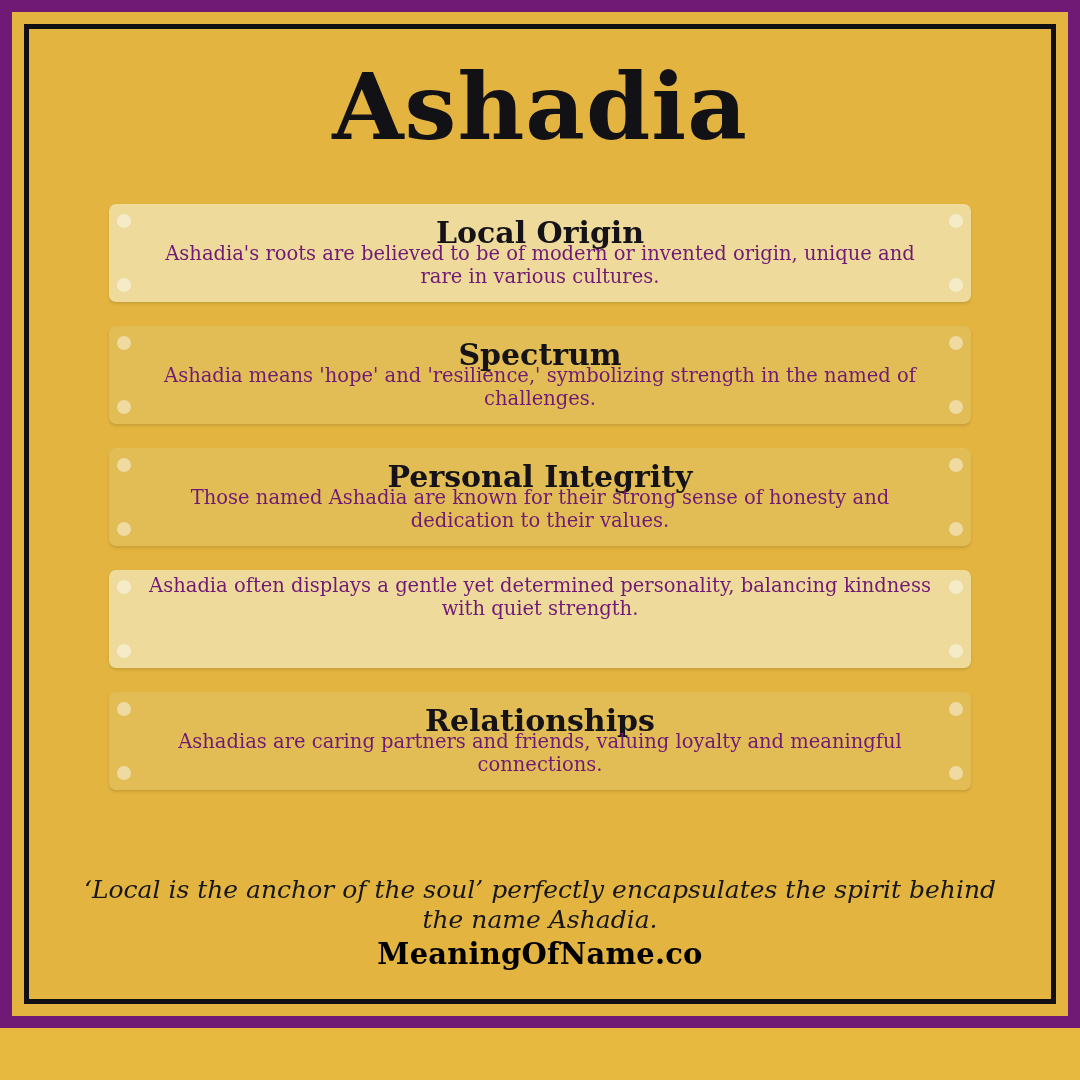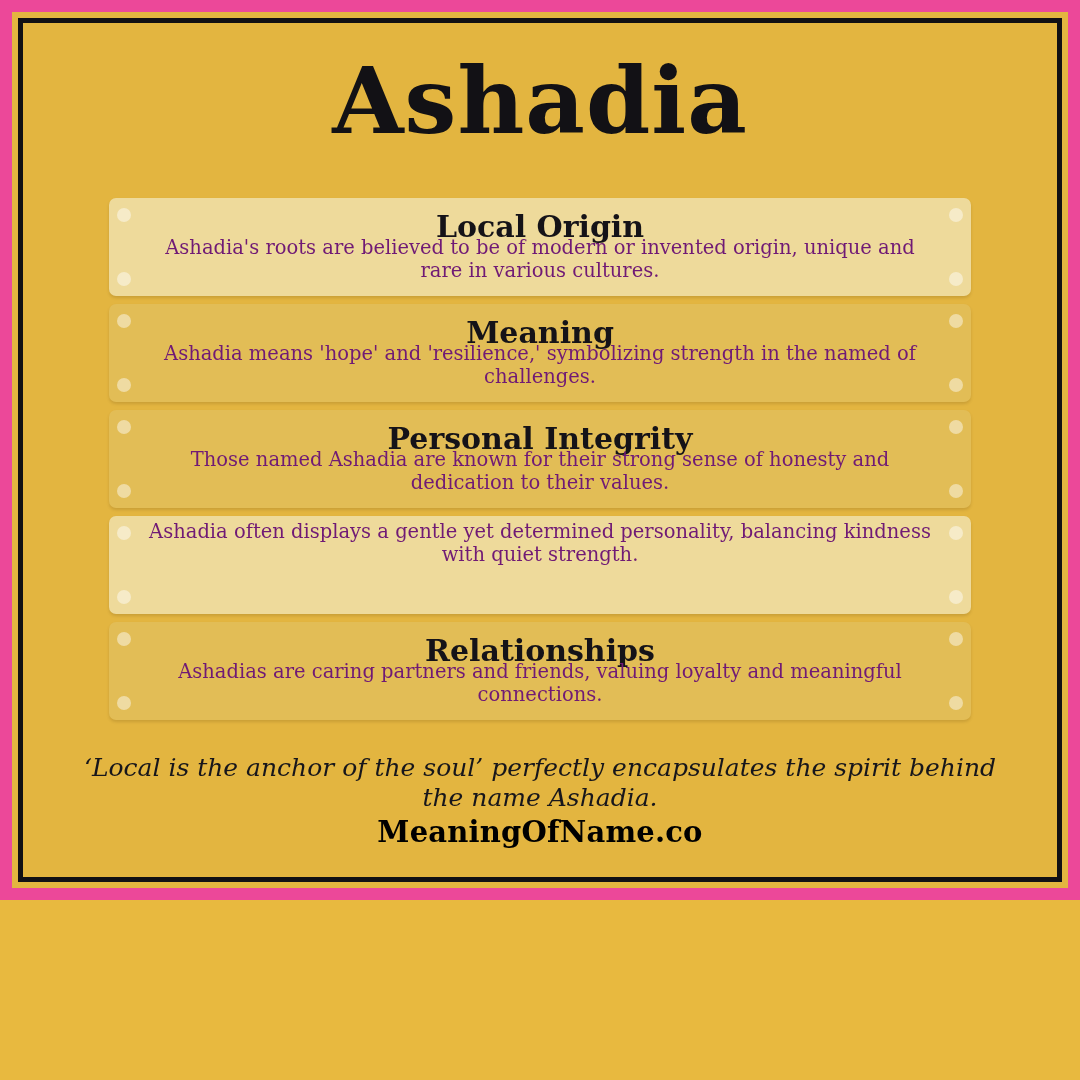--- a/index.html
+++ b/index.html
@@ -12,24 +12,24 @@
     background: #e8b93f;
     font-family: "DejaVu Serif", "Liberation Serif", serif;
     overflow: hidden;
   }
 
   
   .poster {
     position: relative;
     box-sizing: border-box;
     width: 1080px;
-    height: 900px;
+    height: 1028px;
     background: #e3b540;
-    border: 12px solid #ec4899;
-    padding: 6px;
+    border: 12px solid #701a75;
+    padding: 12px;
   }
   .poster-inner {
     box-sizing: border-box;
     width: 100%;
     height: 100%;
     border: 5px solid #111014;
     background: #e3b540;
     padding: 8px 26px 10px 26px;
     display: flex;
     flex-direction: column;
@@ -44,21 +44,21 @@
     letter-spacing: 1px;
     margin-top: 22px;
     margin-bottom: 10px;
     font-family: "DejaVu Serif", "Liberation Serif", serif;
   }
 
   .cards {
     margin-top: 38px;
     display: flex;
     flex-direction: column;
-    gap: 8px;
+    gap: 24px;
   }
 
   .card {
     position: relative;
     box-sizing: border-box;
     width: 862px;
     margin: 0 auto;
     min-height: 98px;
     padding: 10px 36px 14px 36px;
     border-radius: 7px;
@@ -144,21 +144,21 @@
       <div class="card light">
         <div class="dot-bl"></div>
         <div class="dot-br"></div>
         <div class="card-title">Local Origin</div>
         <div class="card-body">Ashadia's roots are believed to be of modern or invented origin, unique and rare in various cultures.</div>
       </div>
 
       <div class="card dark">
         <div class="dot-bl"></div>
         <div class="dot-br"></div>
-        <div class="card-title">Meaning</div>
+        <div class="card-title">Spectrum</div>
         <div class="card-body">Ashadia means 'hope' and 'resilience,' symbolizing strength in the named of challenges.</div>
       </div>
 
 
       <div class="card dark">
         <div class="dot-bl"></div>
         <div class="dot-br"></div>
         <div class="card-title">Personal Integrity</div>
         <div class="card-body">Those named Ashadia are known for their strong sense of honesty and dedication to their values.</div>
       </div>

